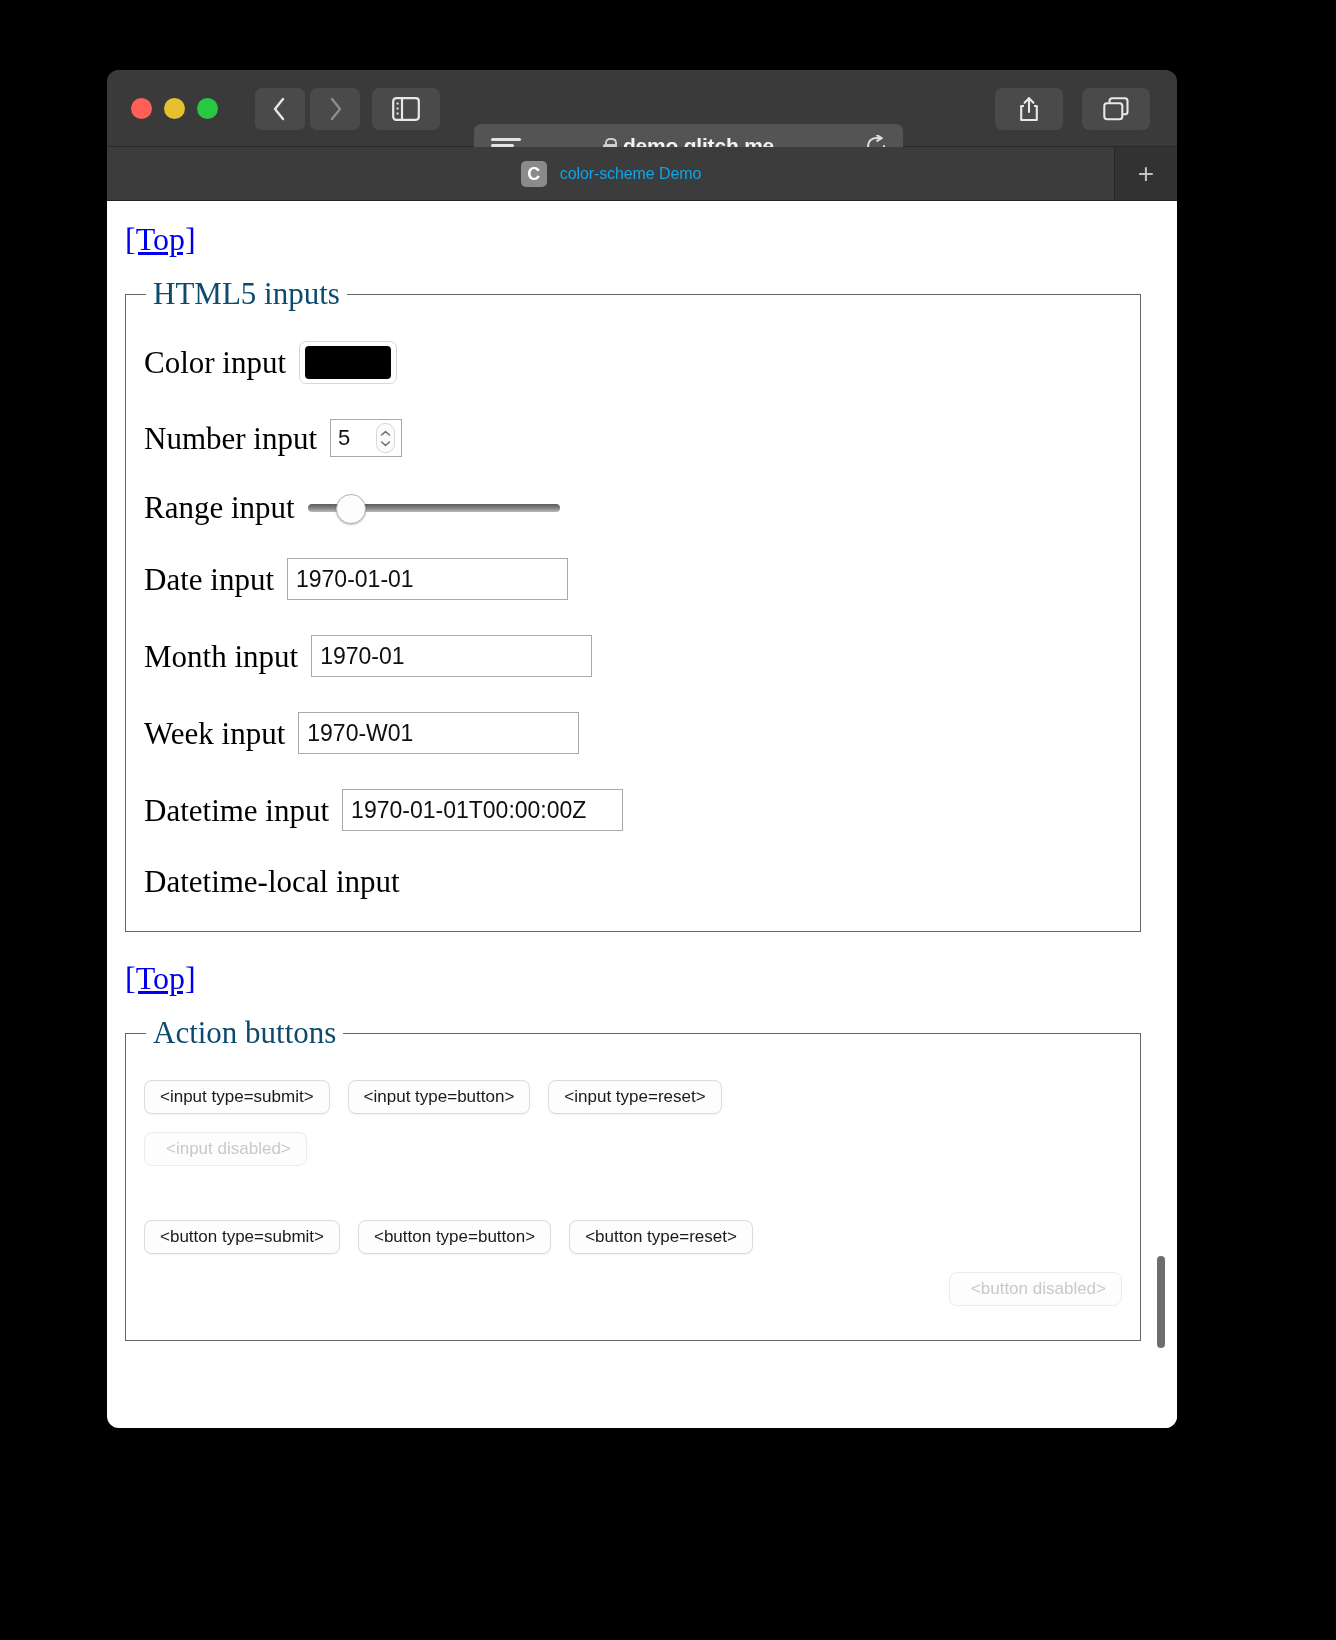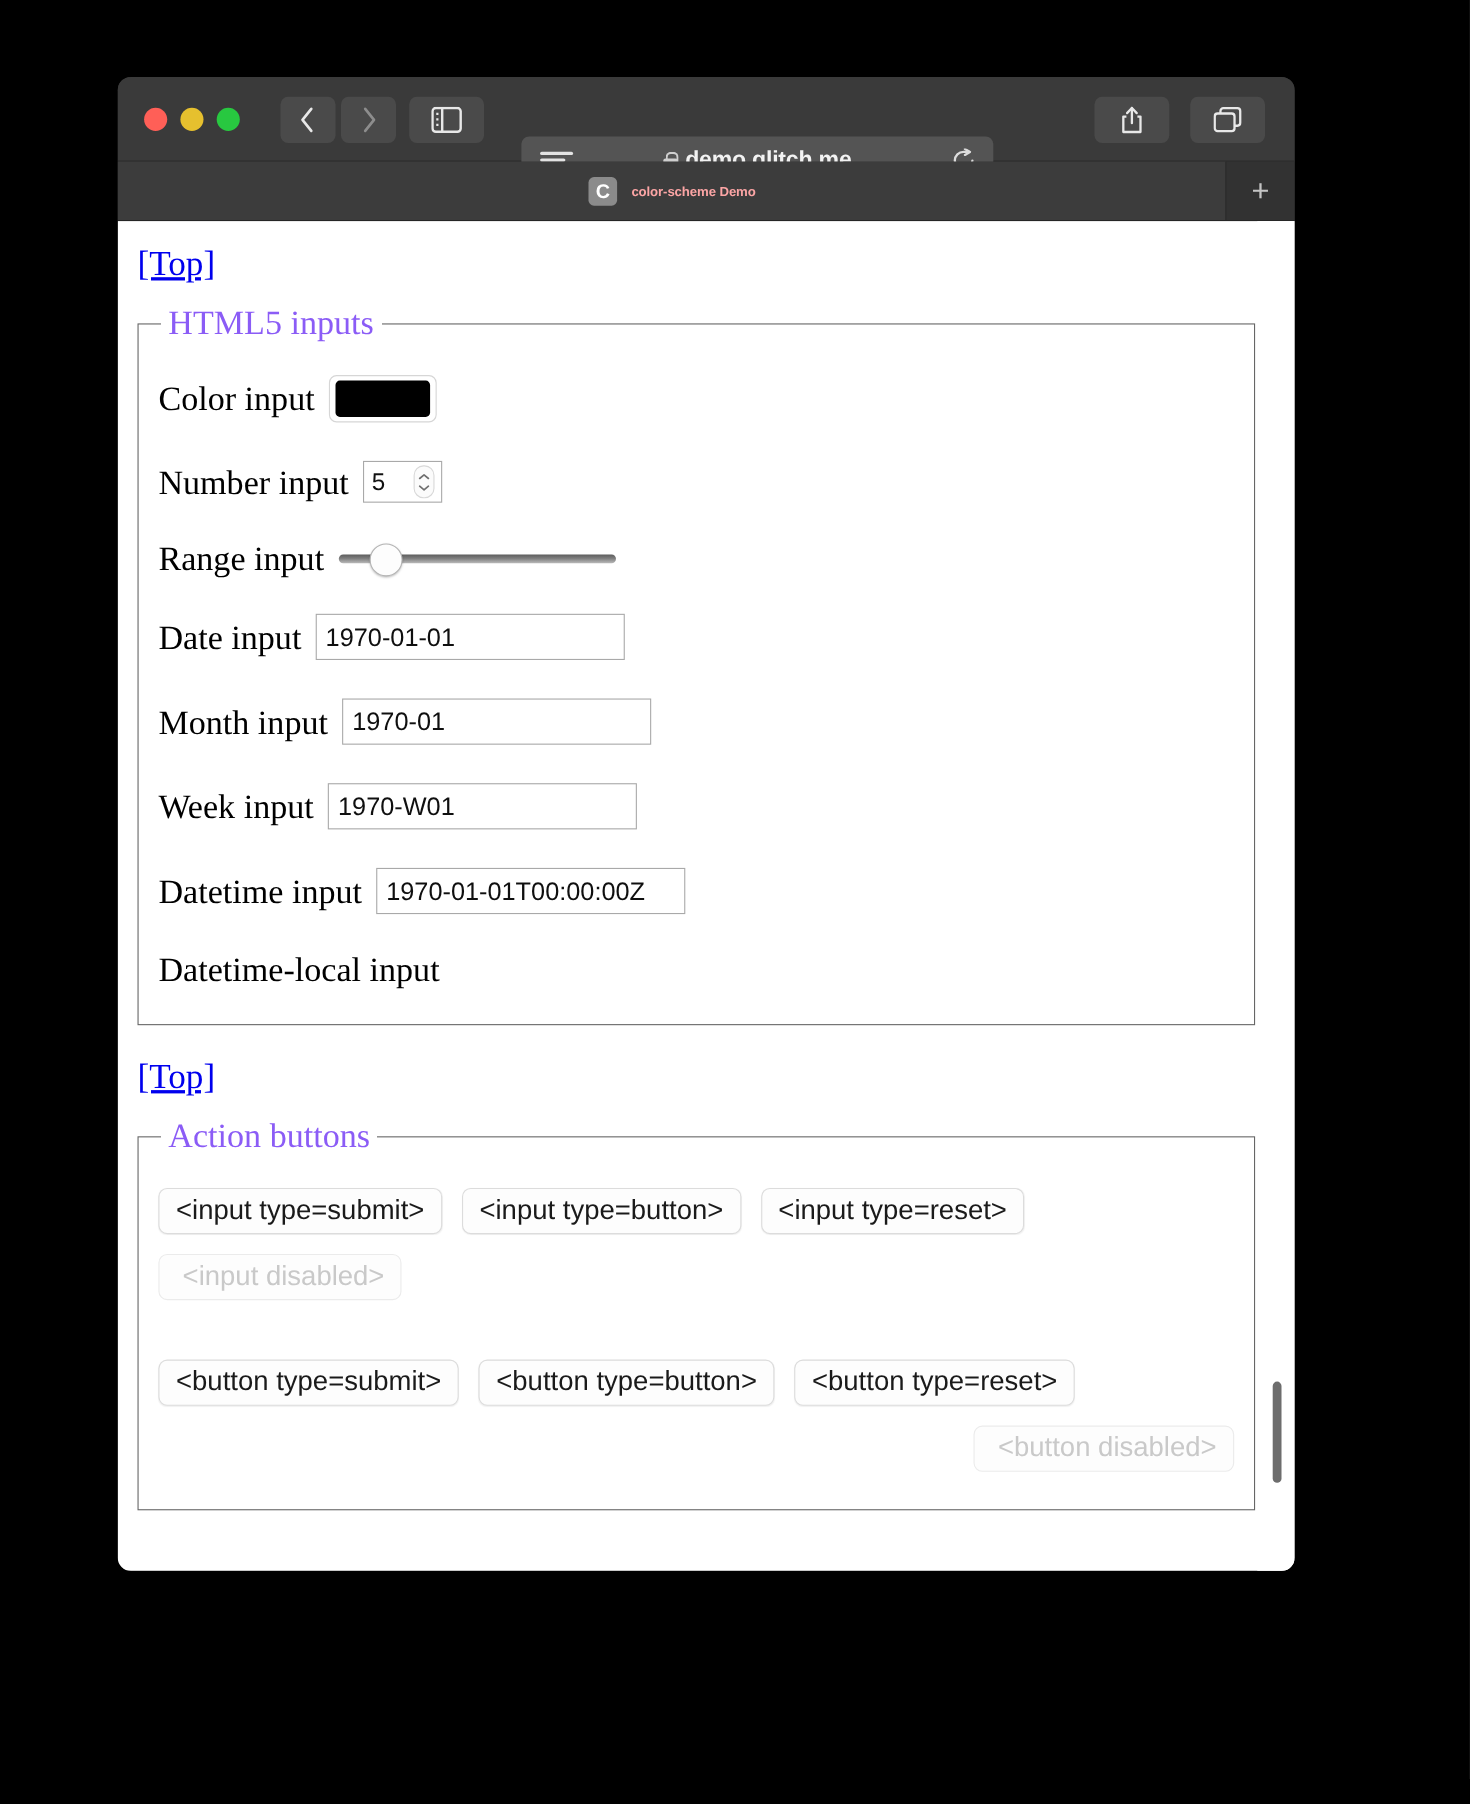--- a/index.html
+++ b/index.html
@@ -171,23 +171,23 @@
     border-radius: 5px;
     color: #ffffff;
     font-size: 18px;
     font-weight: bold;
     display: flex;
     align-items: center;
     justify-content: center;
     line-height: 1;
   }
   .tab-title {
-    font-size: 12px;
-    font-weight: bold;
-    color: #fca5a5;
+    font-size: 16px;
+    font-weight: normal;
+    color: #0ea5e9;
     letter-spacing: -0.1px;
   }
   .newtab {
     position: absolute;
     right: 0;
     top: 0;
     width: 62px;
     height: 53px;
     display: flex;
     align-items: center;
@@ -247,21 +247,21 @@
   
   fieldset.box {
     border: 1px solid #666666;
     margin: 22px 0 0 4px;
     padding: 0 0 0 0;
     position: relative;
   }
   fieldset.box > legend {
     font-family: "Liberation Serif", serif;
     font-size: 31px;
-    color: #8b5cf6;
+    color: #0c4a6e;
     padding: 0 7px;
     margin-left: 20px;
     line-height: 1.1;
   }
   .fs-inner { padding: 30px 18px 34px 18px; }
 
   
   .row {
     display: flex;
     align-items: center;
@@ -384,21 +384,21 @@
     display: flex;
     align-items: center;
     gap: 18px;
     margin-bottom: 18px;
     flex-wrap: wrap;
   }
   .btnrow.spaced { margin-top: 54px; }
   .btnrow:last-child { margin-bottom: 0; justify-content: flex-end; }
   .uibtn {
     font-family: "Liberation Sans", sans-serif;
-    font-size: 25px;
+    font-size: 17px;
     color: #1a1a1a;
     background: #fdfdfd;
     border: 1px solid #dcdcdc;
     border-radius: 8px;
     padding: 7px 15px 8px 15px;
     line-height: 1;
     white-space: nowrap;
     box-shadow: 0 0.5px 1px rgba(0,0,0,0.06);
   }
   .uibtn.disabled {

